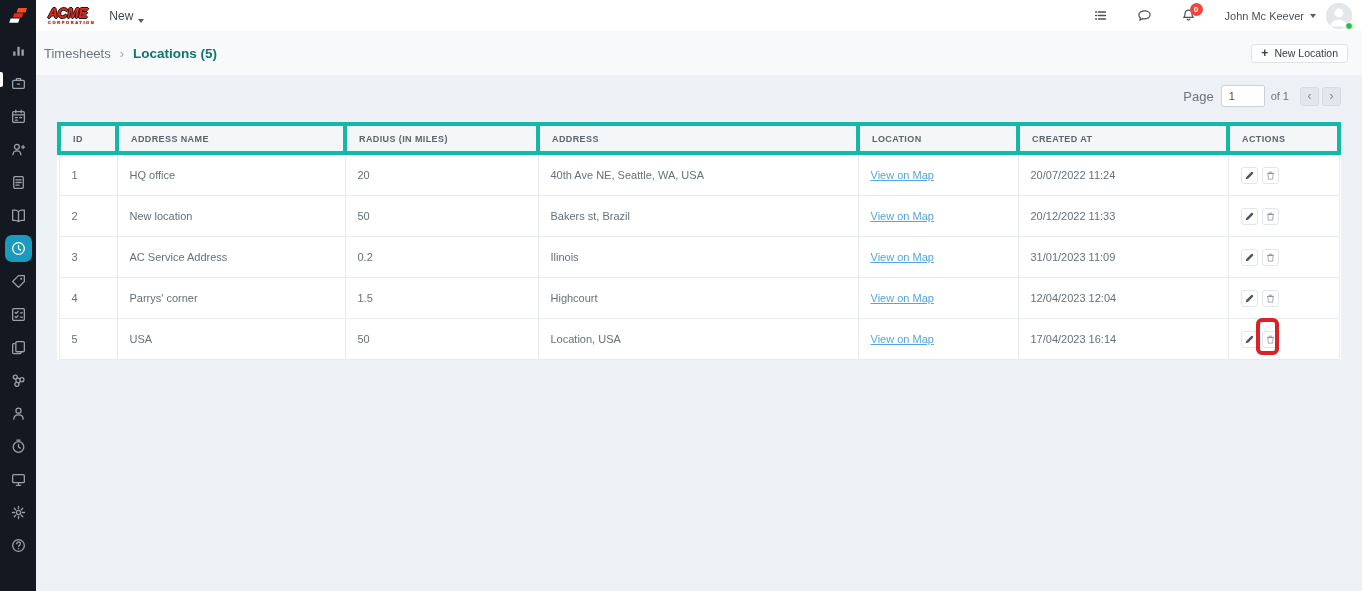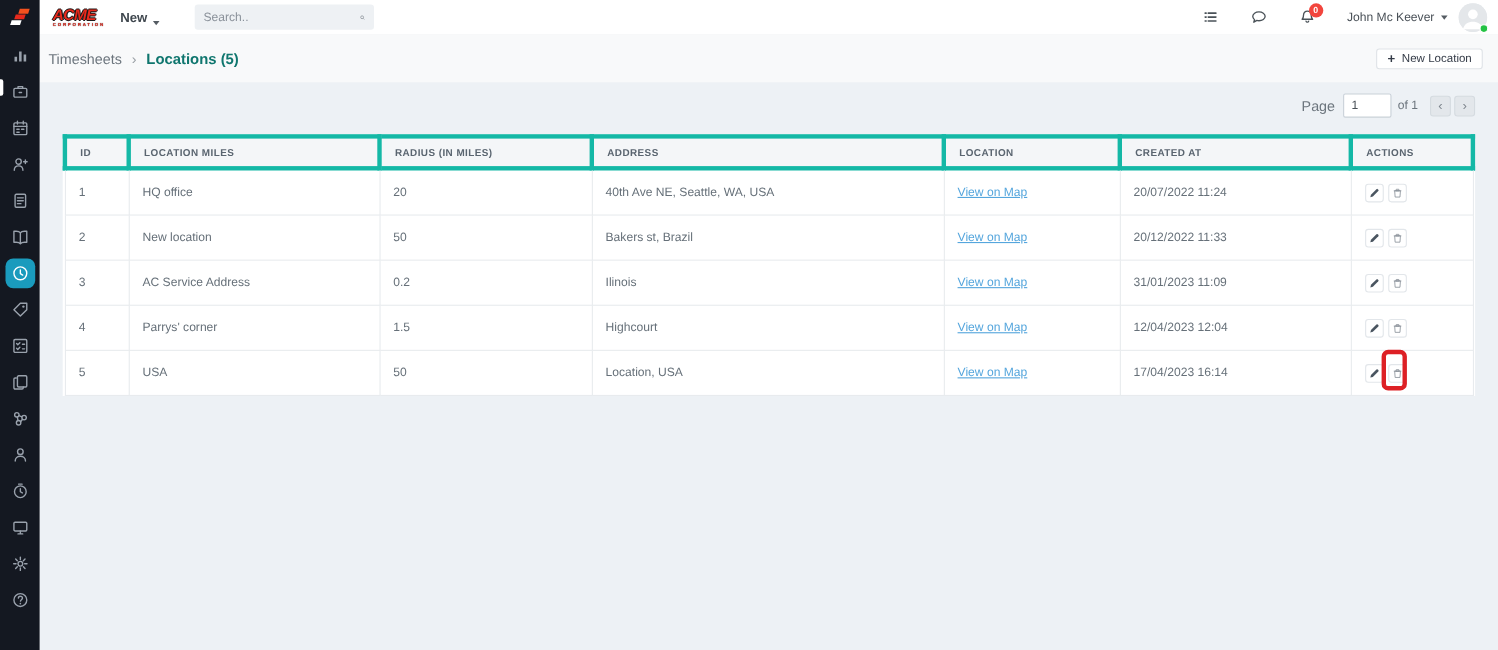--- a/index.html
+++ b/index.html
@@ -20,21 +20,21 @@
   
   .main { flex:1; display:flex; flex-direction:column; min-width:0; }
 
   
   .topbar { height:31px; background:#ffffff; display:flex; align-items:center; padding:0 8px 0 12px; flex:none; }
   .brand { line-height:1; margin-right:10px; cursor:pointer; }
   .brand-top { font-size:14px; font-weight:900; font-style:italic; color:#e8291c; letter-spacing:-0.5px;
     text-shadow:-1px 0 #1a1a1a, 0 1px #1a1a1a, 1px 0 #1a1a1a, 0 -1px #1a1a1a; }
   .brand-bottom { font-size:4px; font-weight:700; color:#e8291c; letter-spacing:1.6px; margin-top:1px;
     text-shadow:0 0 1px #1a1a1a; }
-  .new-menu { display:flex; align-items:flex-end; gap:5px; font-size:12px; color:#3f474e; cursor:pointer; margin:0 0 0 4px;font-weight:bold; }
+  .new-menu { display:flex; align-items:flex-end; gap:5px; font-size:12px; color:#3f474e; cursor:pointer; margin:0 0 0 4px; }
   .caret { width:0; height:0; border-left:3.5px solid transparent; border-right:3.5px solid transparent; border-top:4px solid #555c63; display:inline-block; }
   .search-box { margin-left:32px; width:163px; height:23px; background:#eef1f4; border-radius:3px; display:flex; align-items:center; padding:0 8px; }
   .search-box input { flex:1; border:none; outline:none; background:transparent; font-size:11px; color:#495057; font-family:"Liberation Sans", sans-serif; }
   .search-box input::placeholder { color:#8a919a; }
   .search-box svg { width:12px; height:12px; stroke:#5f676e; fill:none; stroke-width:1.4; }
 
   .topbar-right { margin-left:auto; display:flex; align-items:center; }
   .tb-icon { position:relative; margin-right:29px; cursor:pointer; display:flex; }
   .tb-icon svg { width:15px; height:15px; stroke:#4a5258; fill:none; stroke-width:1.3; stroke-linecap:round; stroke-linejoin:round; }
   .badge { position:absolute; top:-5px; right:-7px; min-width:13px; height:13px; background:#f2453d; color:#fff; border-radius:50%; font-size:8px; font-weight:700; display:flex; align-items:center; justify-content:center; }
@@ -192,27 +192,20 @@
   <div class="main">
 
     <header class="topbar">
       <div class="brand">
         <div class="brand-top">ACME</div>
         <div class="brand-bottom">CORPORATION</div>
       </div>
       <div class="new-menu">
         <span>New</span>
         <span class="caret"></span>
-      </div>
-      <div class="search-box">
-        <input type="text" placeholder="Search.." style="">
-        <svg viewBox="0 0 16 16">
-            <circle cx="7" cy="7" r="4.2"></circle>
-            <path d="M10.2 10.2L13.5 13.5"></path>
-          </svg>
       </div>
 
       <div class="topbar-right">
         <span class="tb-icon">
           <svg viewBox="0 0 16 16">
               <path d="M2.8 4.2h.9M5.8 4.2h7.4M2.8 8h.9M5.8 8h7.4M2.8 11.8h.9M5.8 11.8h7.4" stroke-width="1.6"></path>
             </svg>
         </span>
         <span class="tb-icon">
           <svg viewBox="0 0 16 16">
@@ -266,21 +259,21 @@
             <col style="width:228px">
             <col style="width:193px">
             <col style="width:320px">
             <col style="width:160px">
             <col style="width:210px">
             <col>
         </colgroup>
         <thead>
           <tr>
             <th>ID</th>
-            <th>LOCATION MILES</th>
+            <th>ADDRESS NAME</th>
             <th>RADIUS (IN MILES)</th>
             <th>ADDRESS</th>
             <th>LOCATION</th>
             <th>CREATED AT</th>
             <th>ACTIONS</th>
           </tr>
         </thead>
         <tbody>
           <tr>
             <td>1</td>

